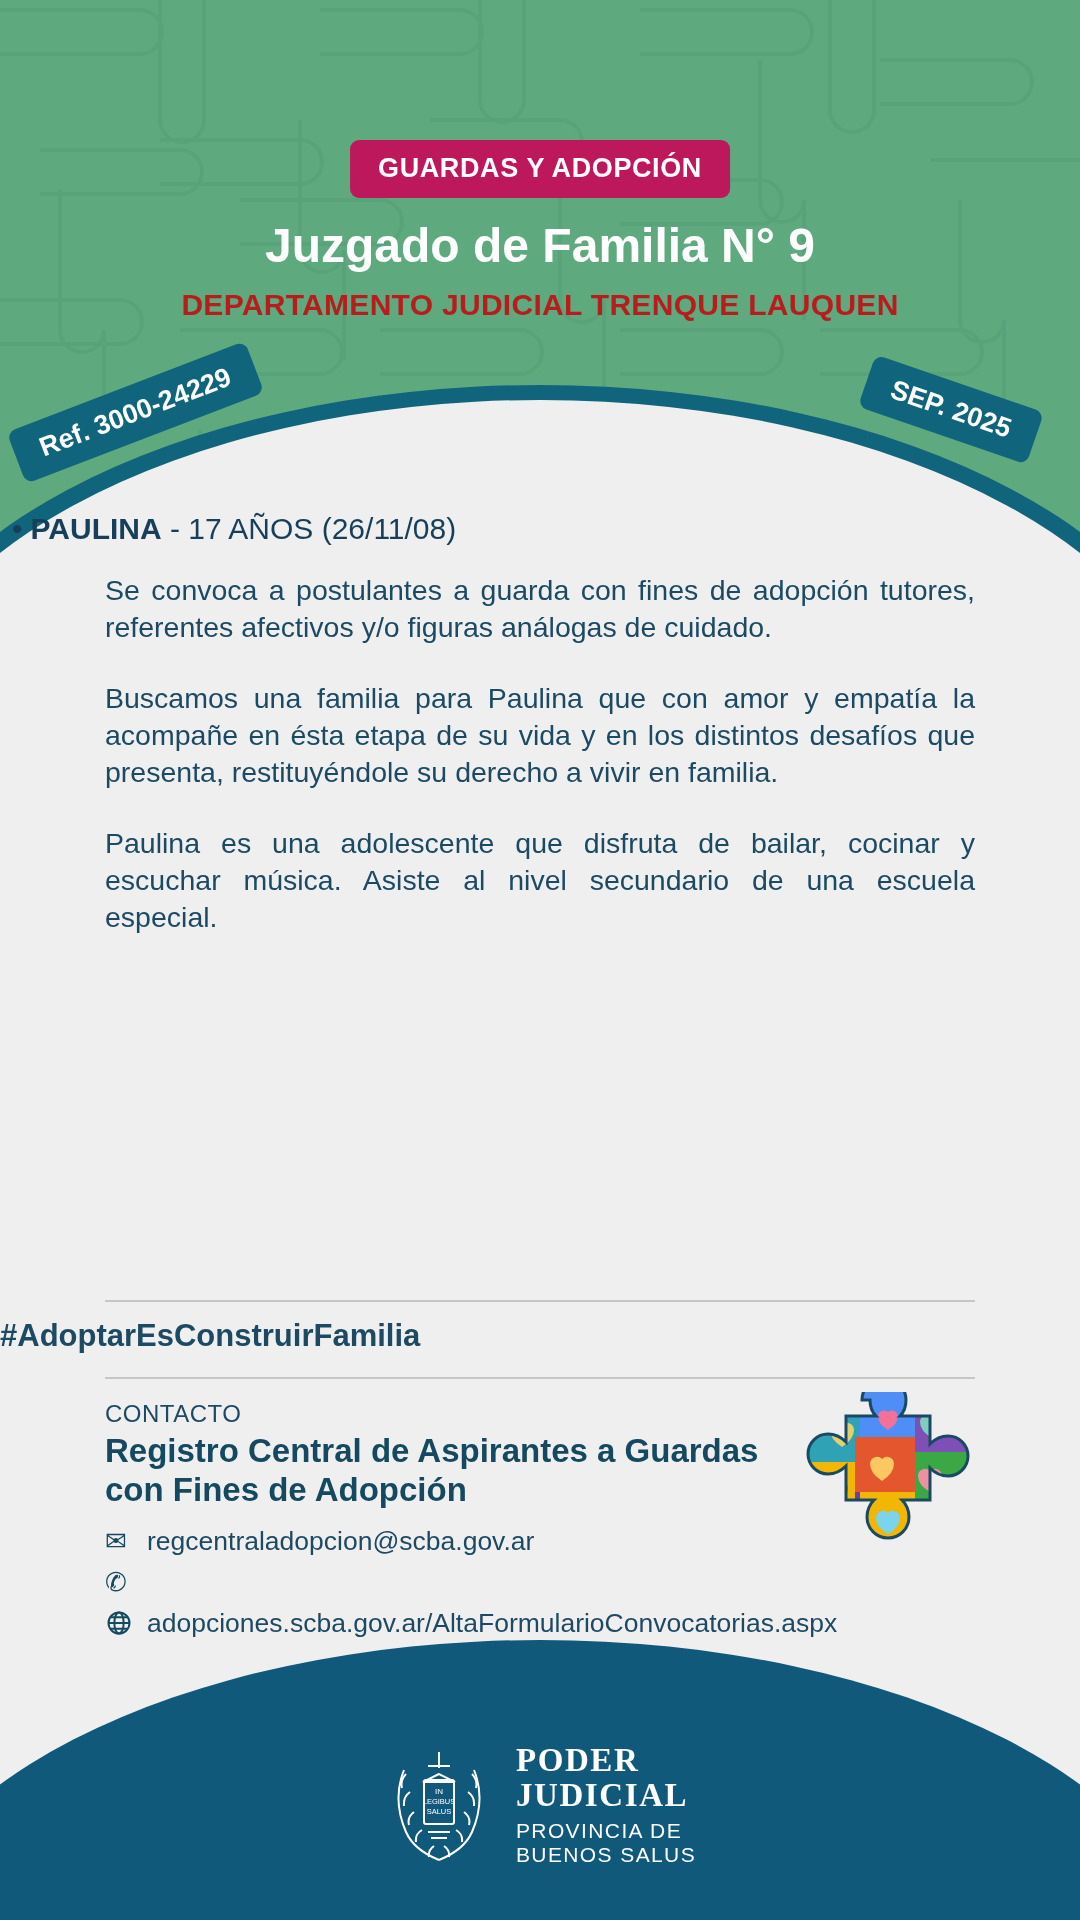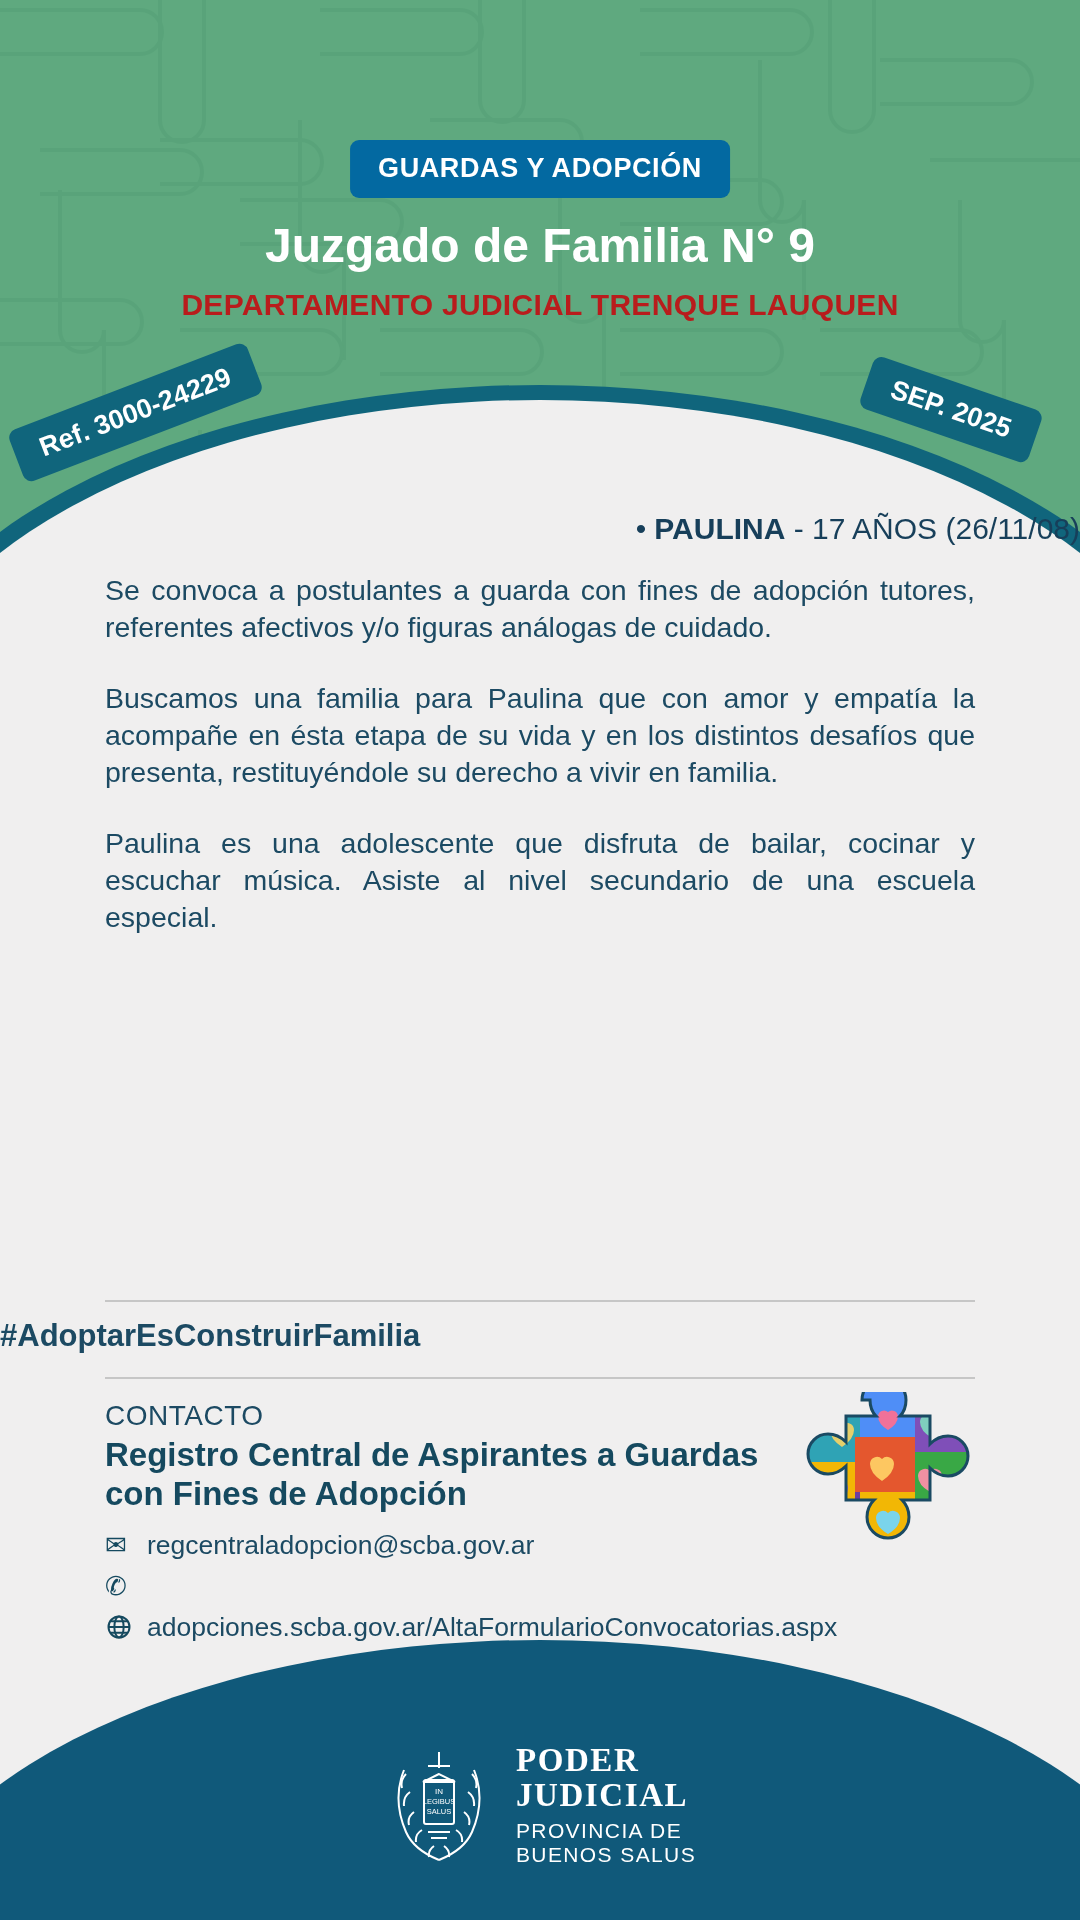--- a/index.html
+++ b/index.html
@@ -57,21 +57,21 @@
     background: #10657c;
     border-radius: 50% 50% 0 0 / 100% 100% 0 0;
     z-index: 2;
   }
 
   .badge-top {
     position: absolute;
     top: 140px;
     left: 50%;
     transform: translateX(-50%);
-    background: #0369a1;
+    background: #be185d;
     color: #ffffff;
     font-size: 27px;
     font-weight: bold;
     letter-spacing: 0.6px;
     padding: 13px 28px 14px 28px;
     border-radius: 9px;
     z-index: 5;
     white-space: nowrap;
   }
   .title-main {
@@ -123,24 +123,24 @@
 
   
   .content {
     position: absolute;
     top: 480px;
     left: 0;
     width: 1080px;
     z-index: 7;
   }
   .person-line {
-    text-align: right;
+    text-align: left;
     color: #173f5a;
     font-size: 30px;
-    margin: 32px 0 10px 4px;
+    margin: 32px 0 10px 12px;
   }
   .person-line .dot {
     color: #173f5a;
     font-size: 30px;
     margin-right: 8px;
   }
   .person-name {
     font-weight: bold;
     color: #173f5a;
   }
@@ -180,21 +180,21 @@
   
   .contact-block {
     position: absolute;
     top: 1400px;
     left: 105px;
     width: 700px;
     z-index: 8;
   }
   .contact-label {
     color: #1c4a63;
-    font-size: 28px;
+    font-size: 24px;
     letter-spacing: 0.5px;
     margin-bottom: 4px;
   }
   .contact-title {
     color: #15495f;
     font-size: 33px;
     font-weight: bold;
     line-height: 1.18;
     margin-bottom: 16px;
   }

